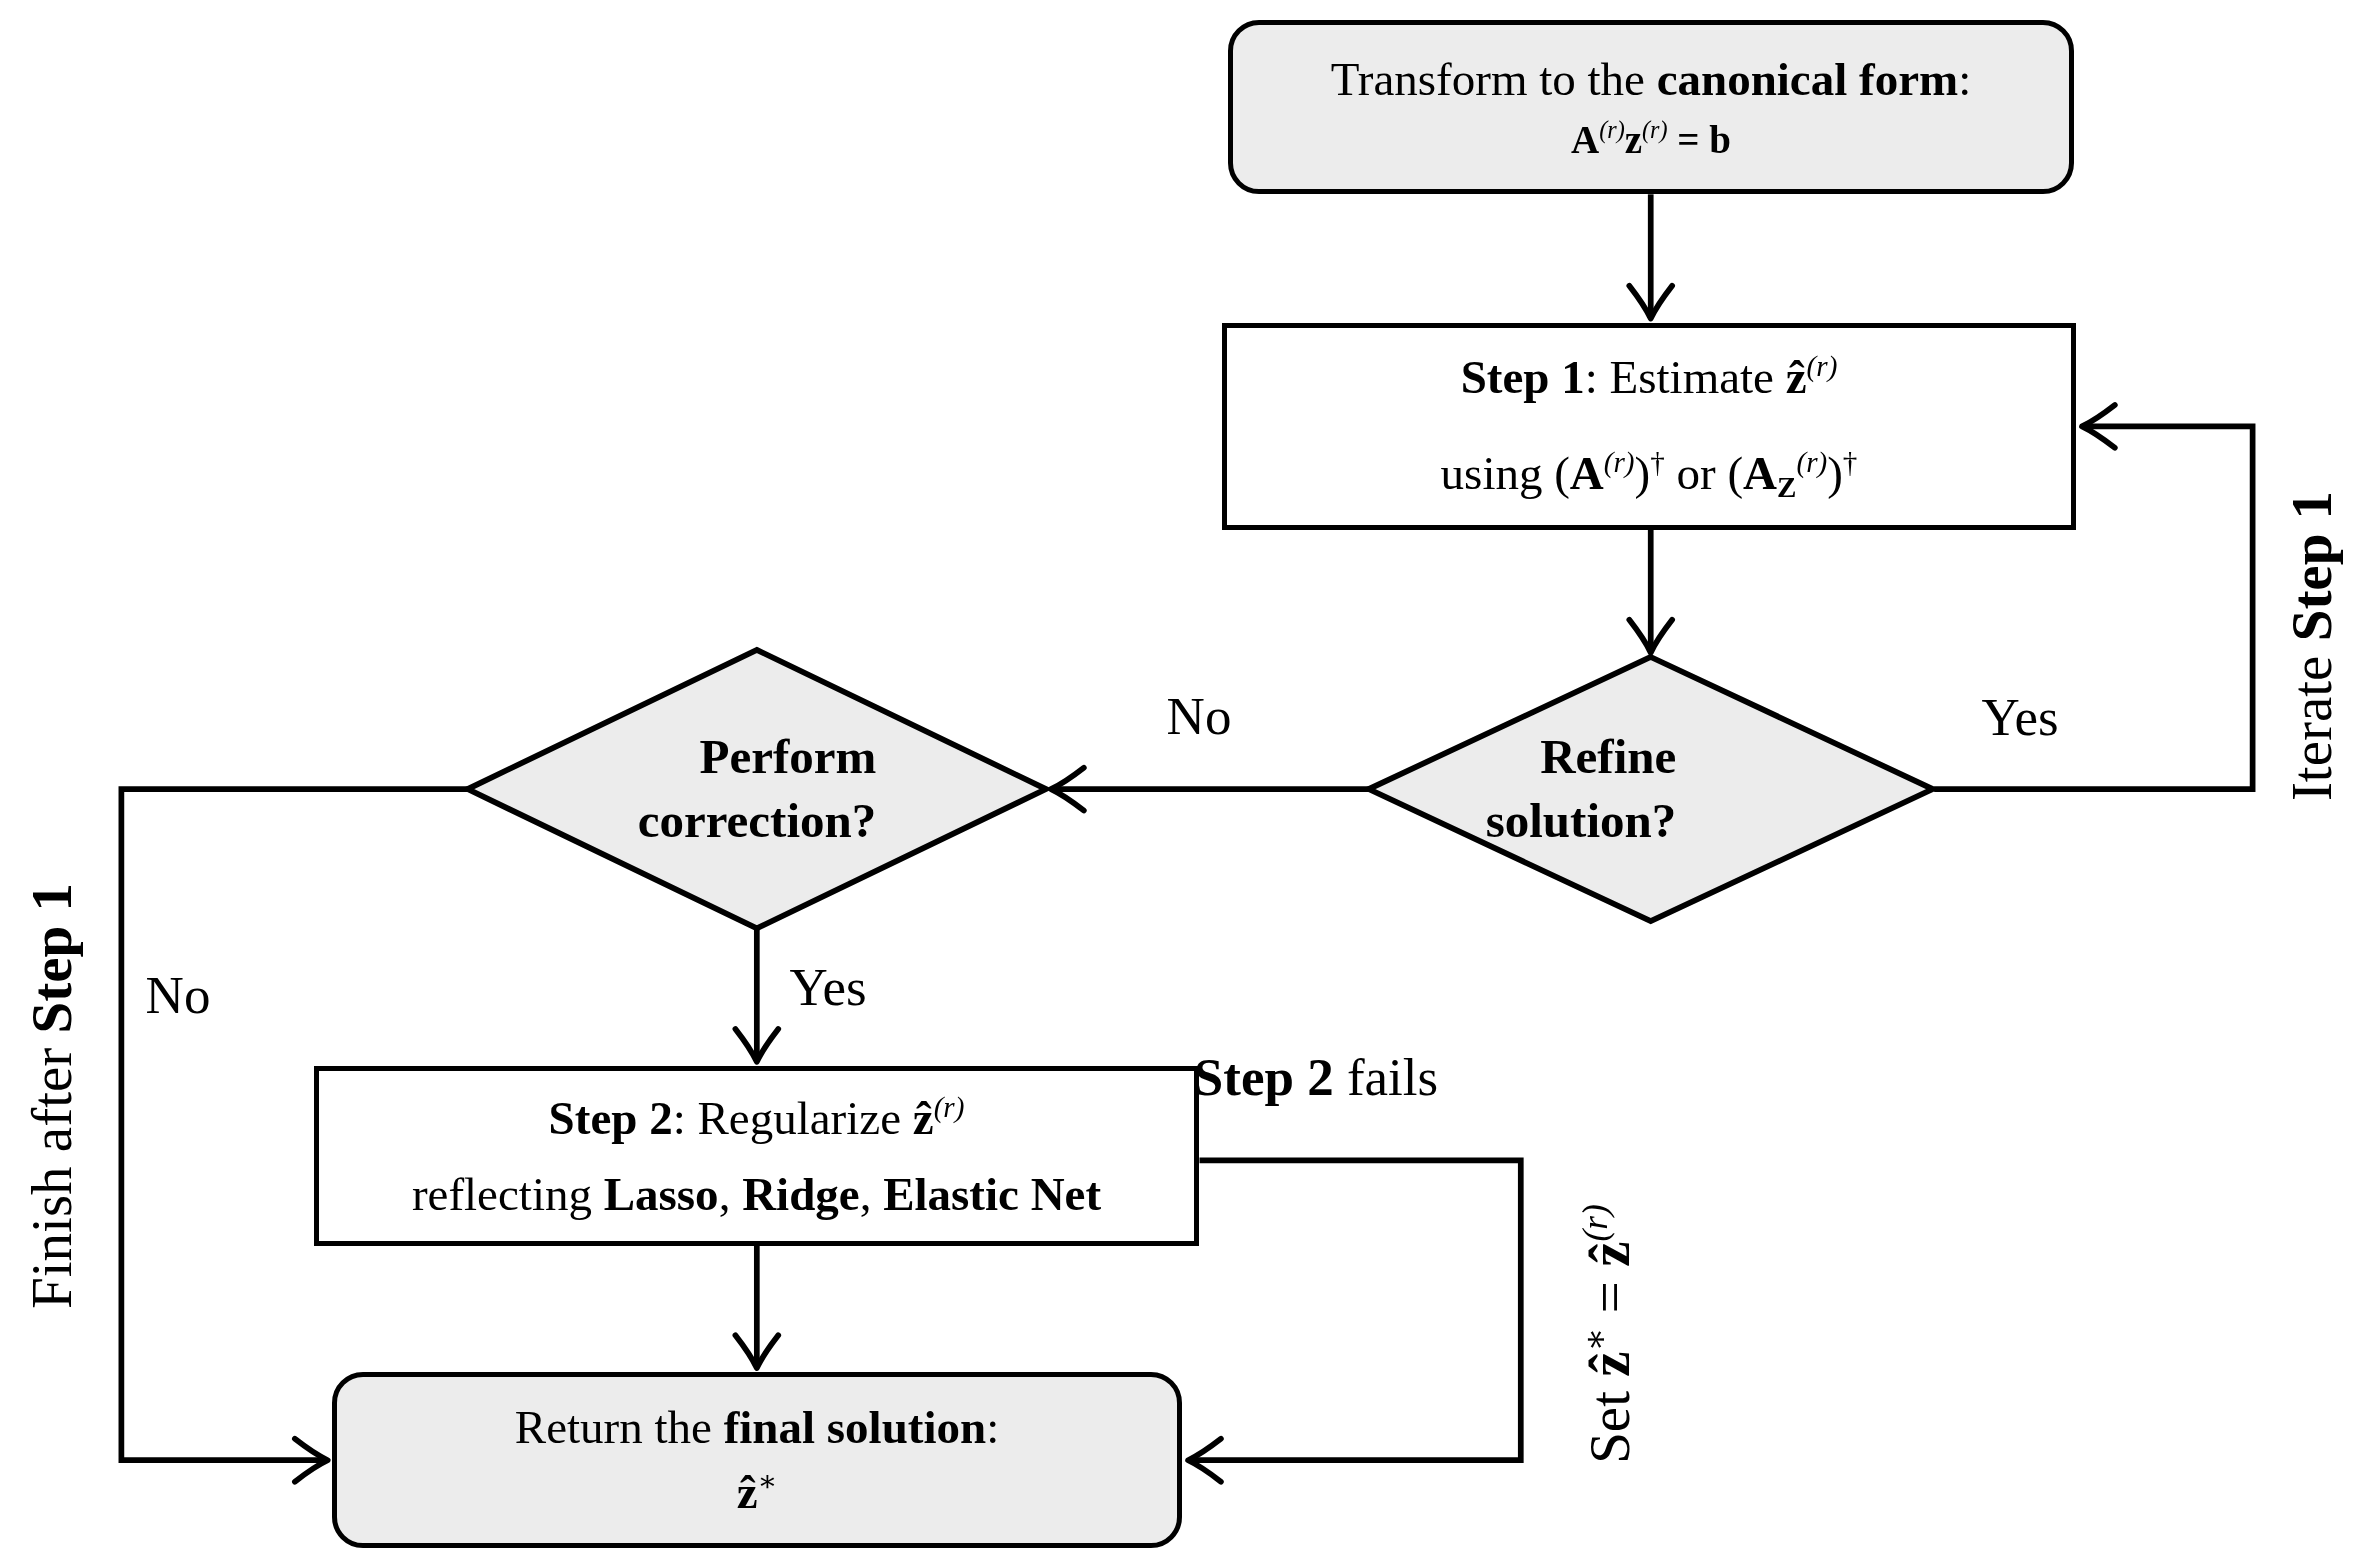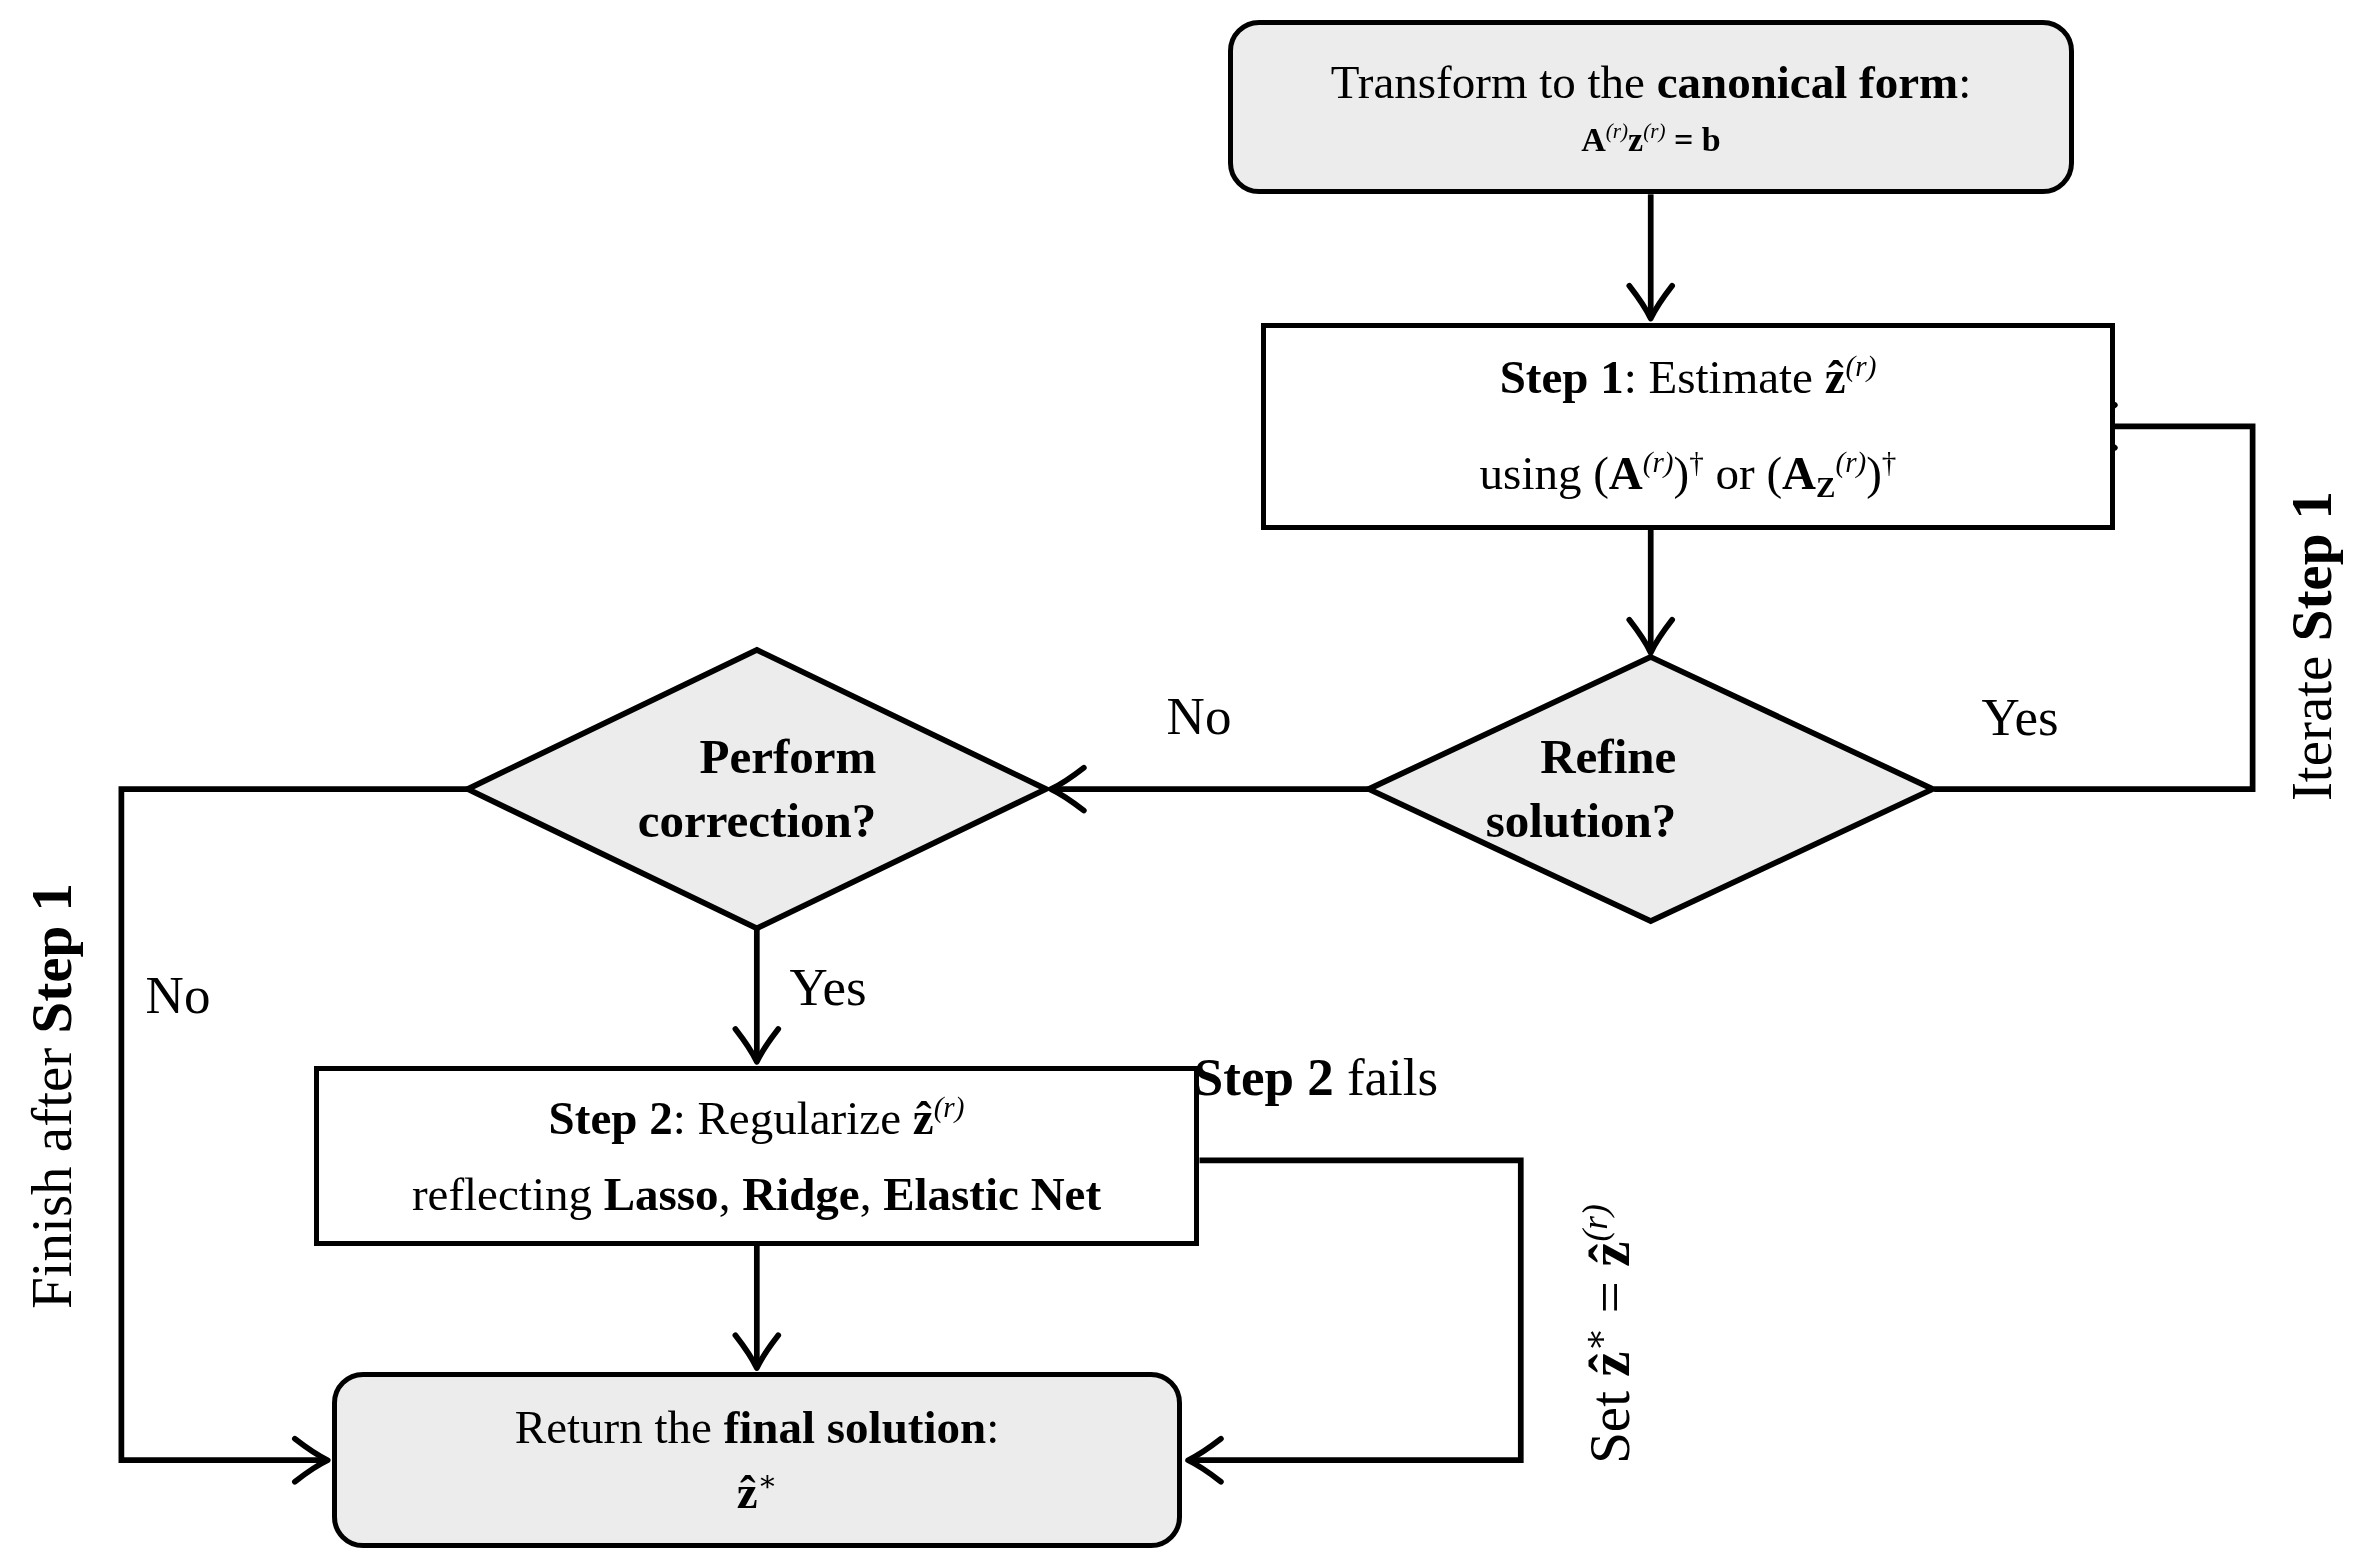--- a/index.html
+++ b/index.html
@@ -57,21 +57,21 @@
   .edge-label {
     position: absolute;
     transform: translate(-50%, -50%);
     font-size: 53px;
     white-space: nowrap;
   }
   .edge-label.rotated {
     transform: translate(-50%, -50%) rotate(-90deg);
     font-size: 57px;
   }
-  .formula { font-size: 34px; }
+  .formula { font-size: 39px; }
 
   .line { white-space: nowrap; }
   .line span.b { font-weight: 700; }
   .line span.i { font-style: italic; }
   .line span.sup { font-size: 0.62em; vertical-align: 0.6em; }
   .line span.sub { font-size: 0.62em; vertical-align: -0.25em; }
   .edge-label span.b { font-weight: 700; }
   .edge-label span.i { font-style: italic; }
   .edge-label span.sup { font-size: 0.62em; vertical-align: 0.6em; }
 </style>
@@ -105,21 +105,21 @@
 
     <polygon class="diamond-shape" points="2312,920 2707,1105 2312,1290 1917,1105"></polygon>
     <polygon class="diamond-shape" points="1060,910 1465,1105 1060,1300 655,1105"></polygon>
   </svg>
 
   <div class="node boxnode terminal gap-sm" style="left:1228px; top:20px; width:846px; height:174px;">
     <div class="line"><span>Transform to the </span><span class="b">canonical form</span><span>:</span></div>
     <div class="line formula"><span class="b">A</span><span class="i sup">(r)</span><span class="b">z</span><span class="i sup">(r)</span><span class="b"> = </span><span class="b">b</span></div>
   </div>
 
-  <div class="node boxnode process gap-lg" style="left:1222px; top:323px; width:854px; height:207px;margin-left:39px;">
+  <div class="node boxnode process gap-lg" style="left:1222px; top:323px; width:854px; height:207px;">
     <div class="line"><span class="b">Step 1</span><span>: Estimate </span><span class="b">ẑ</span><span class="i sup">(r)</span></div>
     <div class="line"><span>using (</span><span class="b">A</span><span class="i sup">(r)</span><span>)</span><span class="sup">†</span><span> or (</span><span class="b">A</span><span class="b sub">Z</span><span class="i sup">(r)</span><span>)</span><span class="sup">†</span></div>
   </div>
 
   <div class="diamond-label" style="left:1581px; top:789px;">
     <div class="line"><span class="b">Refine</span></div>
     <div class="line"><span class="b">solution?</span></div>
   </div>
 
   <div class="diamond-label" style="left:757px; top:789px;">

